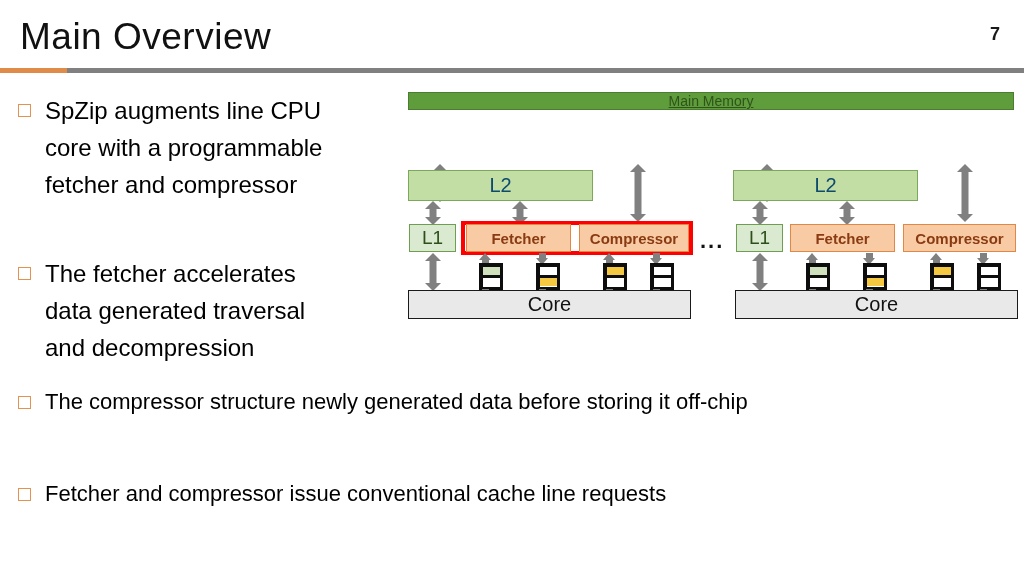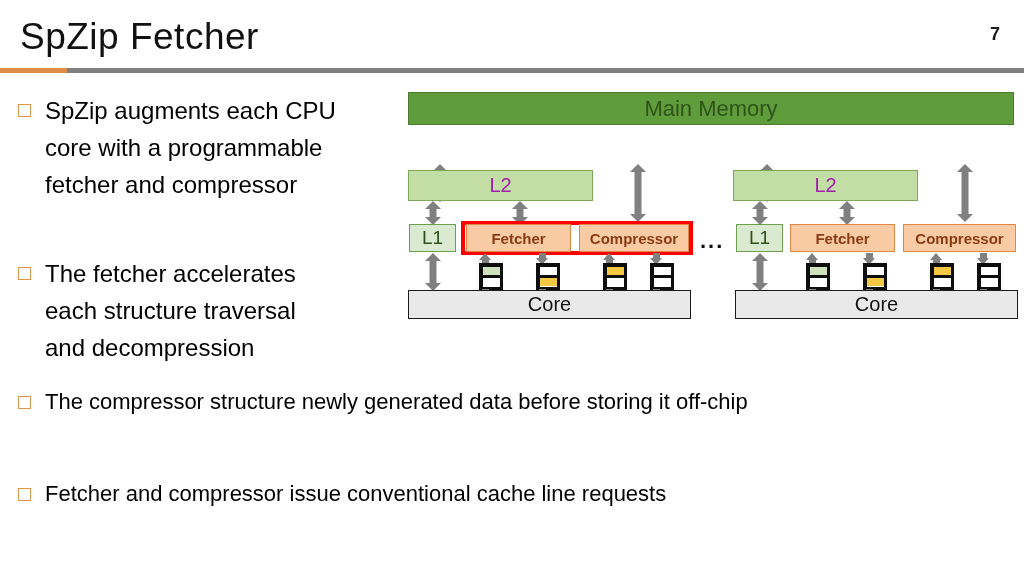--- a/index.html
+++ b/index.html
@@ -48,33 +48,33 @@
   #b3 .marker{margin-top:10px;}
   #b4{left:18px;top:478px;width:990px;font-size:22px;line-height:32px;}
   #b4 .marker{margin-top:10px;}
 
   
   .diagram{position:absolute;left:0;top:0;width:1024px;height:576px;pointer-events:none;}
   .box{position:absolute;box-sizing:border-box;display:flex;
        align-items:center;justify-content:center;text-align:center;}
 
   .mainmem{
-    left:408px;top:92px;width:606px;height:33px;
+    left:408px;top:92px;width:606px;height:18px;
     background:#5e9c3c;border:1px solid #4b7c30;
-    color:#2e5418;font-size:22px;
+    color:#2e5418;font-size:14px;text-decoration:underline;
   }
   .llc{
     left:408px;top:131px;width:610px;height:33px;
     background:#8dc46b;border:1px solid #6b9c4e;
     color:#2e5418;font-size:21px;
   }
   .l2{
     top:170px;height:31px;
     background:#c3dea5;border:1px solid #7ba85a;
-    color:#a21caf;font-size:20px;
+    color:#0c4a6e;font-size:20px;
   }
   .l2.left{left:408px;width:185px;}
   .l2.right{left:733px;width:185px;}
 
   .l1{
     top:224px;height:28px;
     background:#d9ead0;border:1.5px solid #6f9e50;
     color:#2d4f1b;font-size:19px;
   }
   .l1.left{left:409px;width:47px;}
@@ -132,35 +132,35 @@
   .qarrow .h{position:absolute;left:0;width:0;height:0;
     border-left:6.5px solid transparent;border-right:6.5px solid transparent;}
   .qarrow .h.up{top:0;border-bottom:7px solid #808080;}
   .qarrow .h.down{bottom:0;border-top:7px solid #808080;}
 </style>
 </head>
 <body>
 
 <div class="slide">
 
-  <div class="title">SpZip Fetcher</div>
+  <div class="title">Main Overview</div>
   <div class="page-num">7</div>
   <div class="rule-gray"></div>
   <div class="rule-orange"></div>
 
   <div class="bullet" id="b1">
     <span class="marker"></span>
-    <span class="btext">SpZip augments each CPU
+    <span class="btext">SpZip augments line CPU
 core with a programmable
 fetcher and compressor</span>
   </div>
   <div class="bullet" id="b2">
     <span class="marker"></span>
     <span class="btext">The fetcher accelerates
-each structure traversal
+data generated traversal
 and decompression</span>
   </div>
   <div class="bullet" id="b3">
     <span class="marker"></span>
     <span class="btext">The compressor structure newly generated data before storing it off-chip</span>
   </div>
   <div class="bullet" id="b4">
     <span class="marker"></span>
     <span class="btext">Fetcher and compressor issue conventional cache line requests</span>
   </div>

